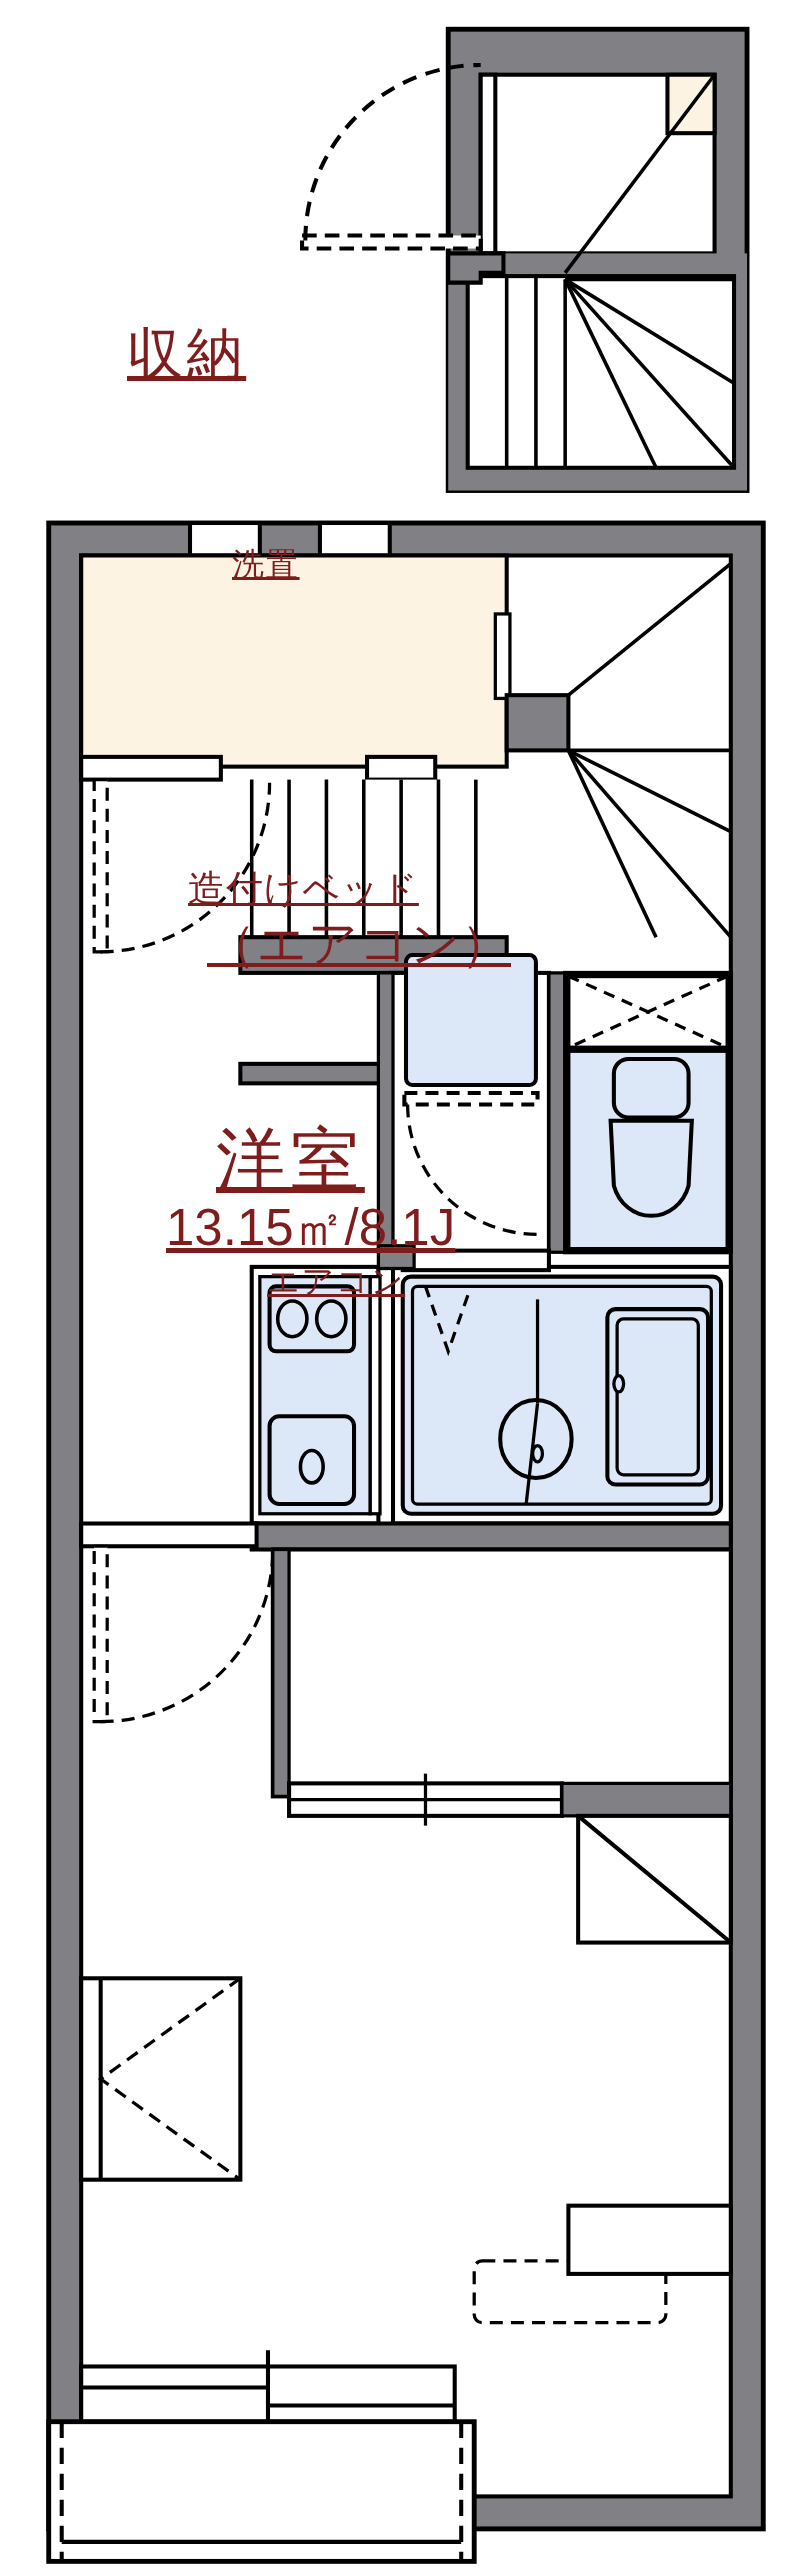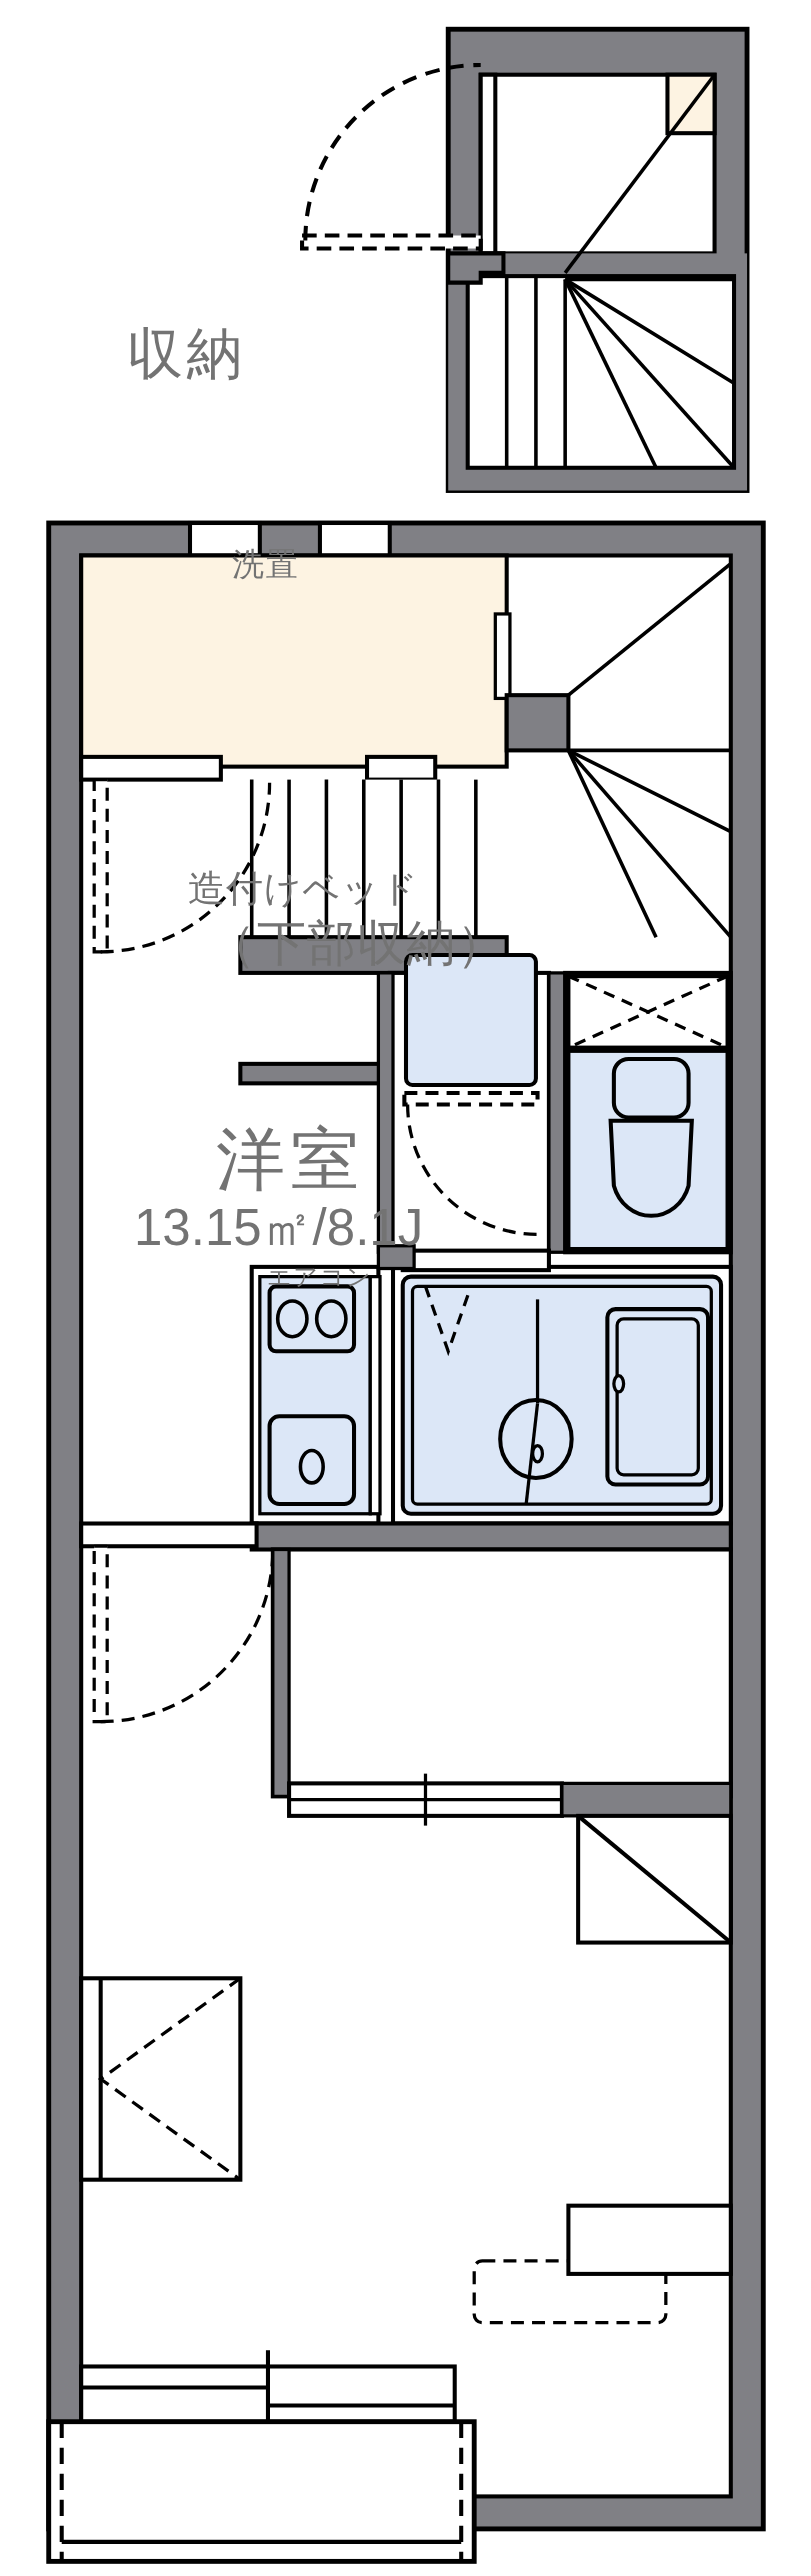--- a/index.html
+++ b/index.html
@@ -1,26 +1,26 @@
 <!DOCTYPE html>
 <html style="font-size:14.5px"><head>
 <meta charset="utf-8">
 <style>
   html,body{margin:0;padding:0;background:#ffffff;}
   body{width:812px;height:2576px;position:relative;overflow:hidden;
        font-family:"Liberation Sans","DejaVu Sans",sans-serif;}
   #plan{position:absolute;left:0;top:0;width:812px;height:2576px;}
-  .lbl{position:absolute;color:#737373;white-space:nowrap;line-height:1;}
+  .lbl{position:absolute;color:#7f1d1d;white-space:nowrap;line-height:1;text-decoration:underline;}
   .lbl-storage{font-size:56px;letter-spacing:3.6px;}
   .lbl-wash{font-size:32px;letter-spacing:1.8px;}
   .lbl-bed1{font-size:37px;letter-spacing:0.9px;}
   .lbl-bed2{font-size:49px;letter-spacing:0.9px;}
   .lbl-room{font-size:69px;letter-spacing:5.4px;margin-left:39px;}
-  .lbl-area{font-size:51px;letter-spacing:0px;}
-  .lbl-ac{font-size:24px;letter-spacing:1.8px;}
+  .lbl-area{font-size:51px;letter-spacing:0px;margin-left:32px;}
+  .lbl-ac{font-size:32px;letter-spacing:1.8px;}
 </style>
 </head>
 <body>
 
 <svg id="plan" viewBox="0 0 500 1586" preserveAspectRatio="none">
 
   <g>
 
     <rect x="276" y="18" width="184" height="284" fill="#808085" stroke="#000" stroke-width="3"></rect>
 
@@ -209,19 +209,19 @@
       <line x1="38" y1="1565" x2="284" y2="1565" stroke="#000" stroke-width="2.5"></line>
     </g>
   </g>
 </svg>
 
 <div class="lbl lbl-storage" style="left:127px;top:326px;">収納</div>
 
 <div class="lbl lbl-wash" style="left:232px;top:548px;">洗置</div>
 
 <div class="lbl lbl-bed1" style="left:188px;top:870px;">造付けベッド</div>
-<div class="lbl lbl-bed2" style="left:207px;top:919px;">（下部収納）</div>
+<div class="lbl lbl-bed2" style="left:207px;top:919px;">（エアコン）</div>
 
 <div class="lbl lbl-room" style="left:177px;top:1125px;">洋室</div>
 <div class="lbl lbl-area" style="left:134px;top:1202px;">13.15㎡/8.1J</div>
 
 <div class="lbl lbl-ac" style="left:267px;top:1265px;">エアコン</div>
 
 
 </body></html>

